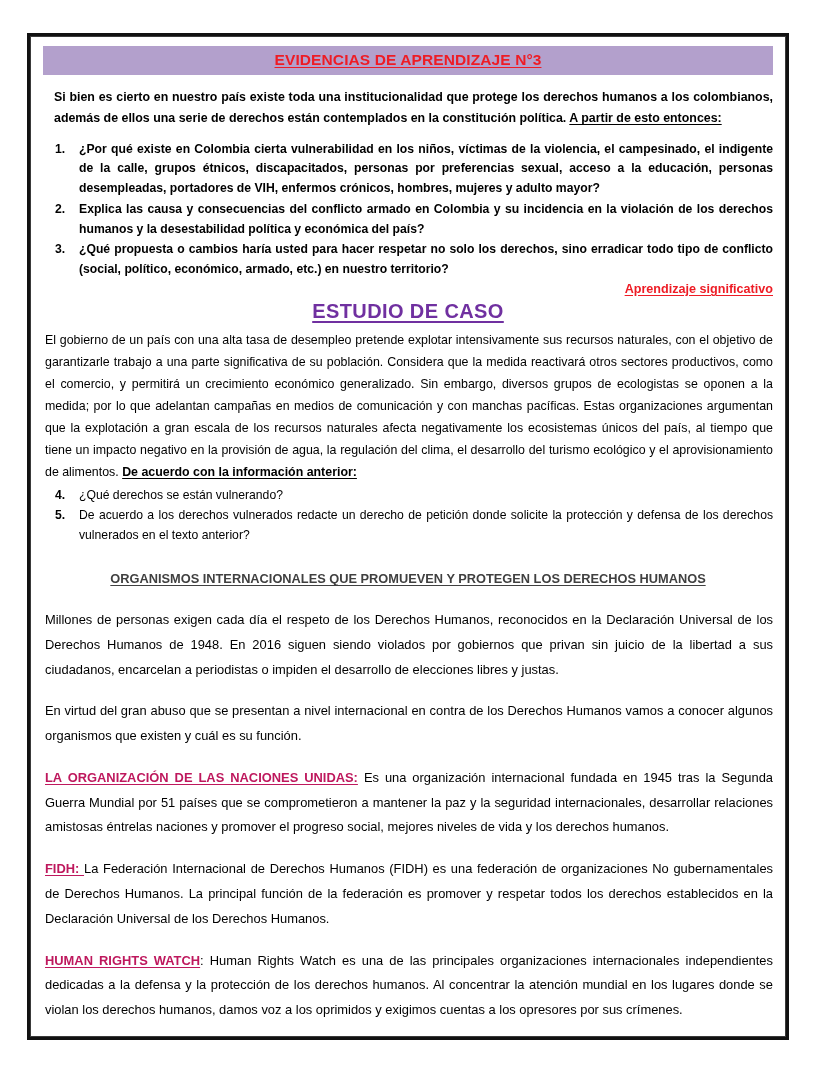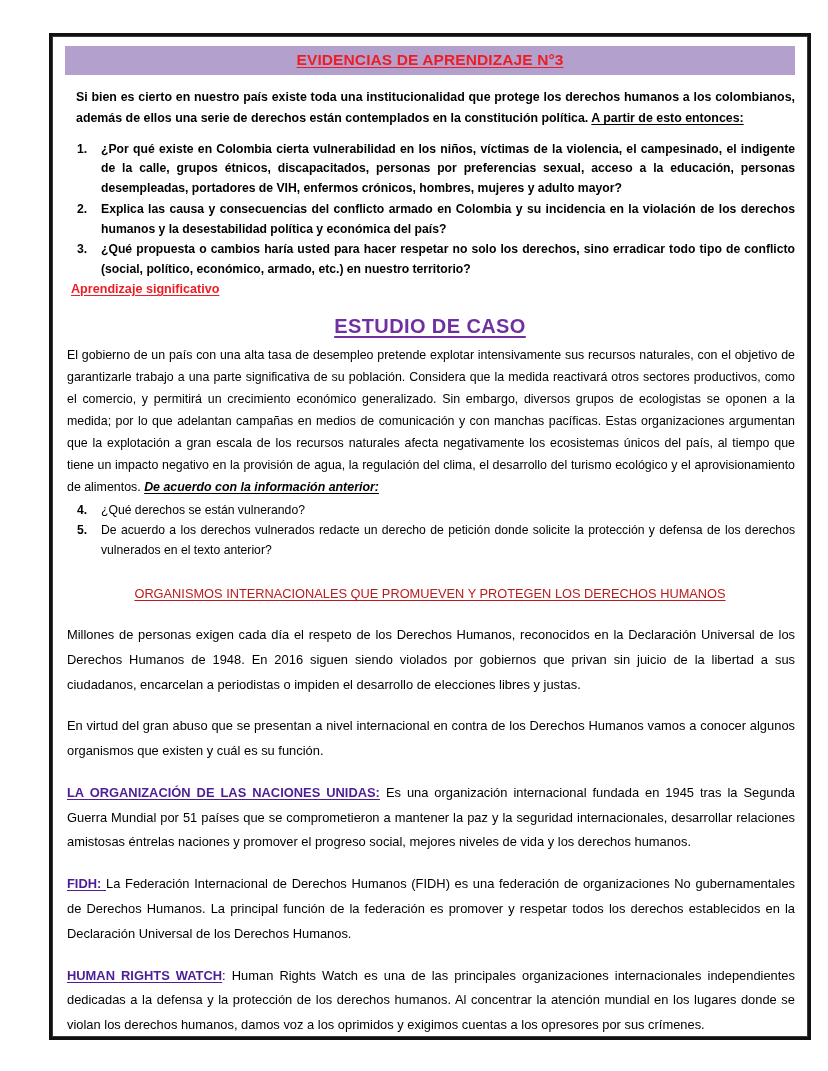--- a/index.html
+++ b/index.html
@@ -12,21 +12,21 @@
     height: 1071px;
     font-family: "Liberation Sans", sans-serif;
     color: #000000;
     position: relative;
     overflow: hidden;
   }
 
   
   .page-frame {
     position: absolute;
-    left: 49px;
+    left: 27px;
     top: 33px;
     width: 762px;
     height: 1007px;
     border: 4px solid #111111;
     box-sizing: border-box;
     background: #ffffff;
   }
   .page-frame::after {
     content: "";
     position: absolute;
@@ -114,21 +114,22 @@
     line-height: 1.6;
   }
   ol.qlist2 li .num { font-weight: bold; }
 
   .aprendizaje {
     color: #ee1c25;
     font-weight: bold;
     font-size: 12.6px;
     text-decoration: underline;
     text-underline-offset: 2px;
-    margin: 2px 0 19px 6px;
+    margin: 2px 0 4px 6px;
+    text-align: right;
   }
 
   
   .estudio-heading {
     text-align: center;
     color: #7030a0;
     font-weight: bold;
     font-size: 20px;
     text-decoration: underline;
     text-underline-offset: 3px;
@@ -136,30 +137,29 @@
     letter-spacing: 0.4px;
   }
   .caso-para {
     font-size: 12.4px;
     line-height: 1.78;
     text-align: justify;
     margin: 0 0 2px 2px;
   }
   .bi-underline {
     font-weight: bold;
-    font-style: italic;
     text-decoration: underline;
     text-underline-offset: 2px;
   }
 
   
   .organismos-heading {
     text-align: center;
-    color: #b91c1c;
-    font-weight: normal;
+    color: #404040;
+    font-weight: bold;
     font-size: 12.8px;
     text-decoration: underline;
     text-underline-offset: 2px;
     margin: 26px 0 22px 0;
   }
   .green-heading {
     color: #00a550;
     font-weight: bold;
     font-size: 12.8px;
     text-decoration: underline;
@@ -167,21 +167,21 @@
     margin: 0 0 18px 2px;
   }
 
   .body-para {
     font-size: 12.9px;
     line-height: 1.92;
     text-align: justify;
     margin: 0 0 17px 2px;
   }
   .org-label {
-    color: #4c1d95;
+    color: #be185d;
     font-weight: bold;
     text-decoration: underline;
     text-underline-offset: 2px;
   }
 </style>
 </head>
 <body>
 
 <div class="page-frame">
   <div class="page-inner">

